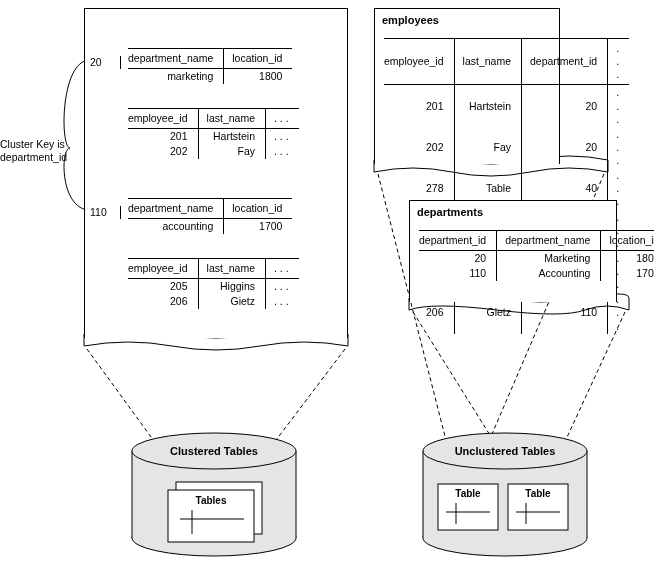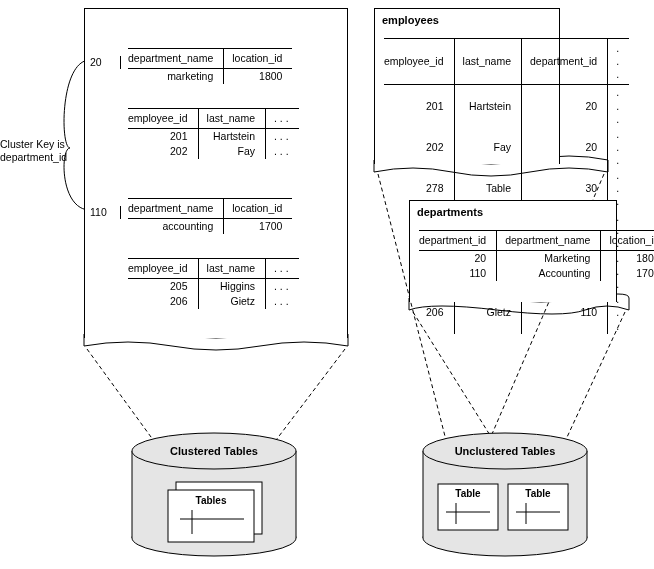--- a/index.html
+++ b/index.html
@@ -262,21 +262,21 @@
             </tr>
         <tr>
               <td>202</td>
               <td class="sep">Fay</td>
               <td class="sep">20</td>
               <td class="sep">. . .</td>
             </tr>
         <tr>
               <td>278</td>
               <td class="sep">Table</td>
-              <td class="sep">30</td>
+              <td class="sep">40</td>
               <td class="sep">. . .</td>
             </tr>
         <tr>
               <td>204</td>
               <td class="sep">Baer</td>
               <td class="sep">70</td>
               <td class="sep">. . .</td>
             </tr>
         <tr>
               <td>205</td>

